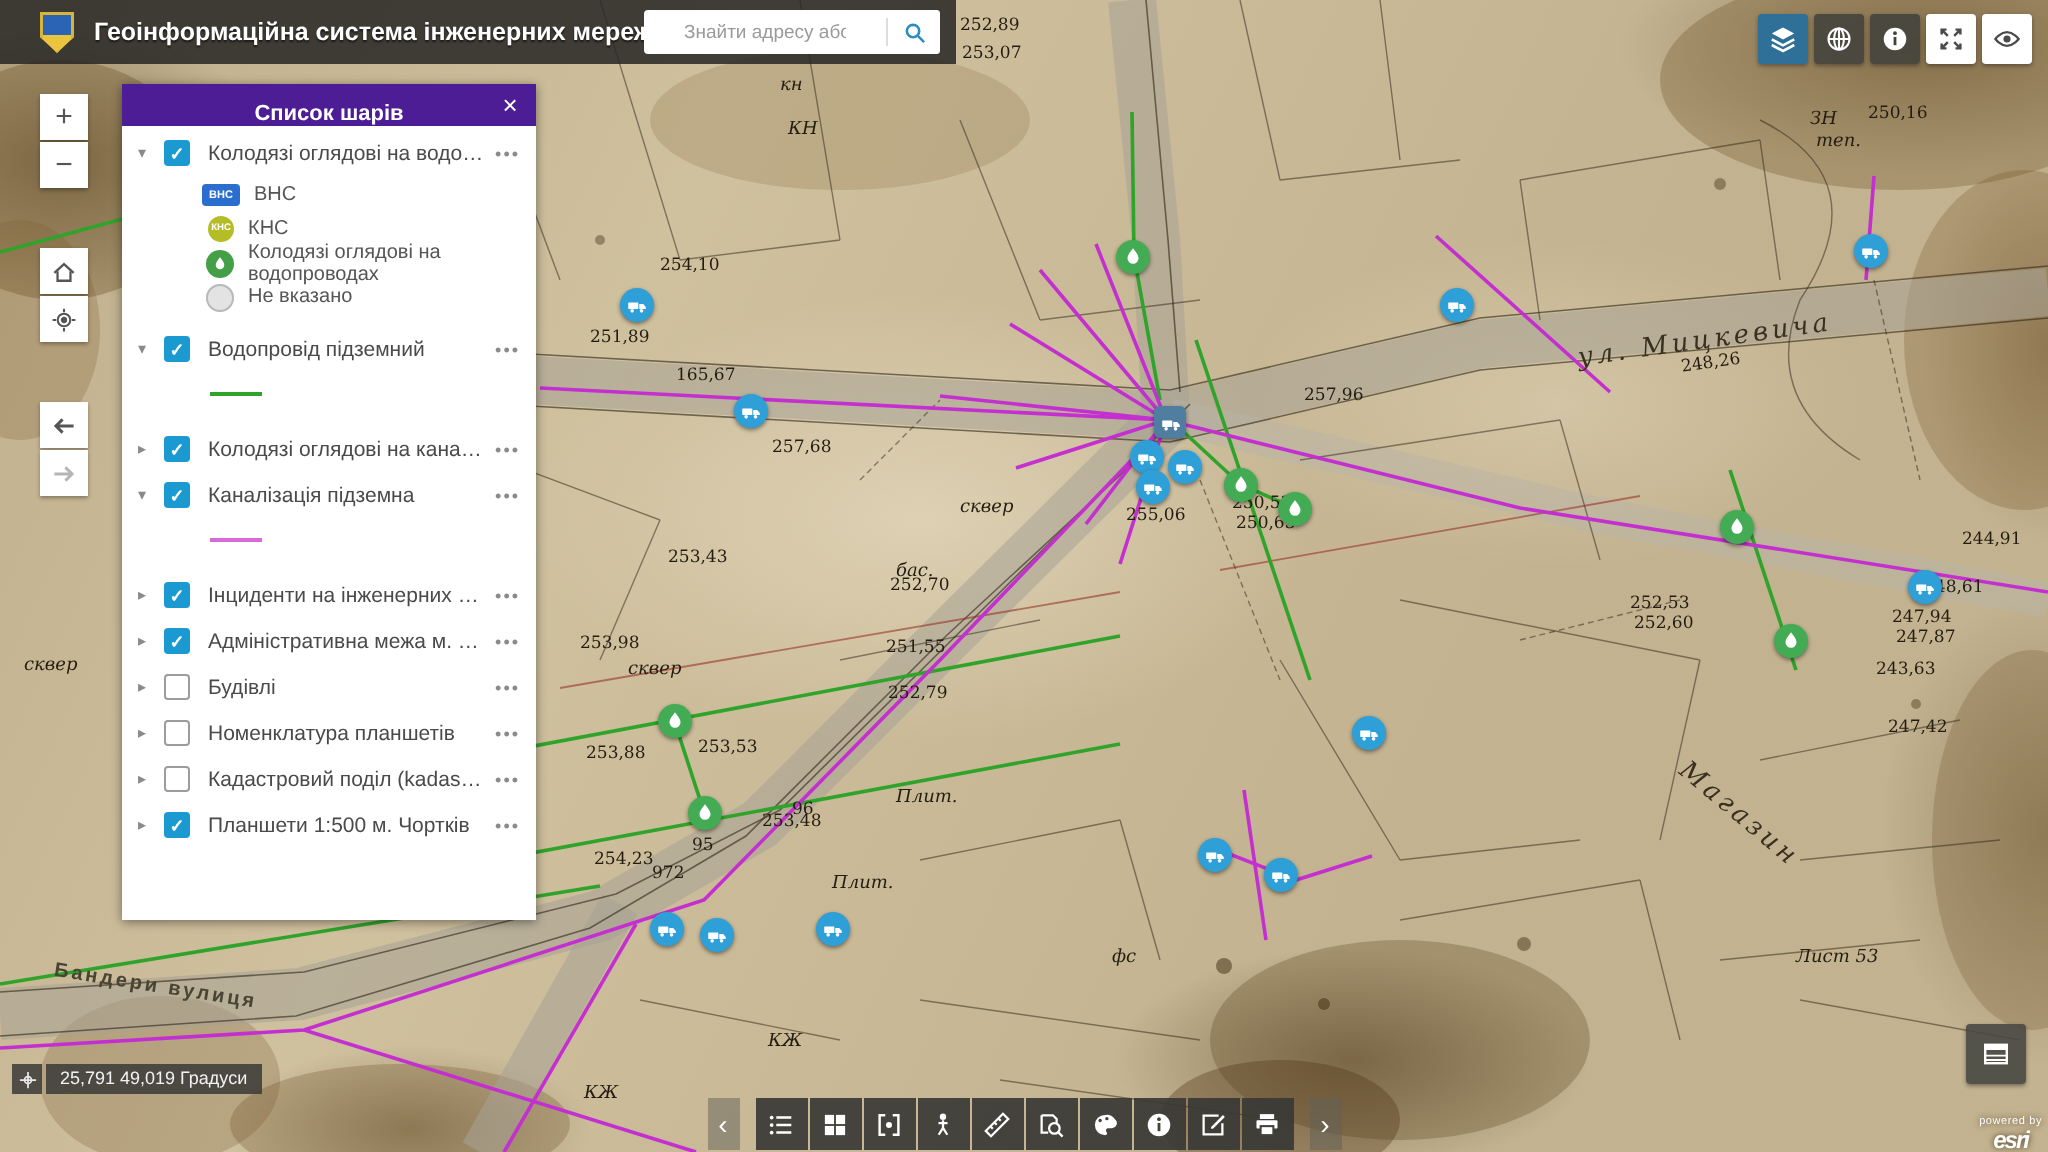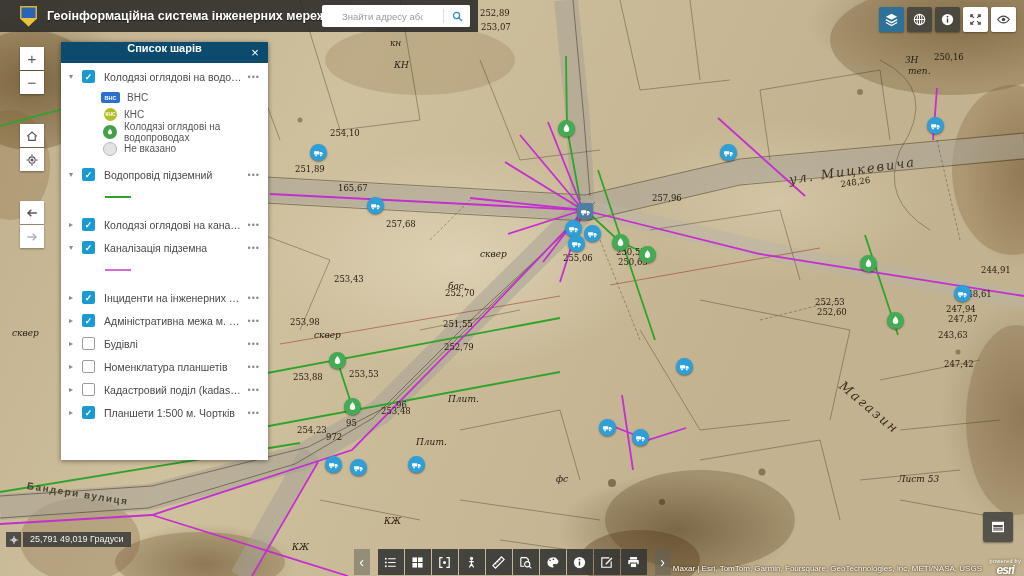--- a/index.html
+++ b/index.html
@@ -72,22 +72,22 @@
     display:flex;align-items:center;justify-content:center;padding:0;
     box-shadow:0 1px 2px rgba(0,0,0,.35);margin-bottom:1px;}
   .navbtn svg{width:14px;height:14px;}
   .navbtn .glyph{font-size:15px;line-height:1;color:#555;}
   .navbtn.gap{margin-top:29px;}
   .navbtn.disabled{color:#b5b5b5;}
 
   
   .panel{position:absolute;left:61px;top:42px;width:207px;height:418px;background:#fff;
     box-shadow:0 1px 5px rgba(0,0,0,.45);z-index:20;display:flex;flex-direction:column;}
-  .panel-hd{height:21px;background:#0c4a6e;color:#fff;font-size:11px;font-weight:bold;
-    display:flex;align-items:flex-start;justify-content:center;position:relative;flex:none;}
+  .panel-hd{height:21px;background:#4c1d95;color:#fff;font-size:11px;font-weight:bold;
+    display:flex;align-items:flex-end;justify-content:center;position:relative;flex:none;}
   .panel-close{position:absolute;right:4px;top:0;height:21px;width:18px;border:none;
     background:transparent;color:#fff;font-size:13px;cursor:pointer;line-height:21px;padding:0;}
   .panel-sub{height:32px;display:flex;align-items:center;padding:0 10px;flex:none;}
   .panel-sub .sublabel{font-size:10px;color:#6e6e6e;flex:1;}
   .panel-sub .subicon{color:#7a7a7a;width:18px;height:18px;display:flex;align-items:center;
     justify-content:center;cursor:pointer;}
   .panel-sub .subicon svg{width:13px;height:13px;}
   .rows{flex:1;overflow:hidden;padding-top:2px;}
   .lrow{height:23px;display:flex;align-items:center;padding:0 8px;}
   .arr{width:12px;font-size:8px;color:#8a8a8a;cursor:pointer;flex:none;}
@@ -736,21 +736,20 @@
   <div class="coords">
     <span class="cic">
       <svg viewBox="0 0 16 16" stroke="currentColor" fill="none" stroke-width="1.4">
         <path d="M8 1.5v13M1.5 8h13"></path>
           <circle cx="8" cy="8" r="2.8"></circle>
         </svg>
     </span>
     <span class="ctext">25,791 49,019 Градуси</span>
   </div>
 
-  <div class="attrib">Maxar | Esri, TomTom, Garmin, Foursquare, GeoTechnologies, Inc, METI/NASA, USGS</div>
 
   <div class="esri">
     <div class="pby">powered by</div>
     <div class="elogo">esri</div>
   </div>
 
   <button class="tablebtn">
     <svg viewBox="0 0 16 16">
       <rect x="2.6" y="3.4" width="10.8" height="9.2" fill="none" stroke="currentColor" stroke-width="1.2"></rect>
       <rect x="2.6" y="3.4" width="10.8" height="2.6" fill="currentColor"></rect>

